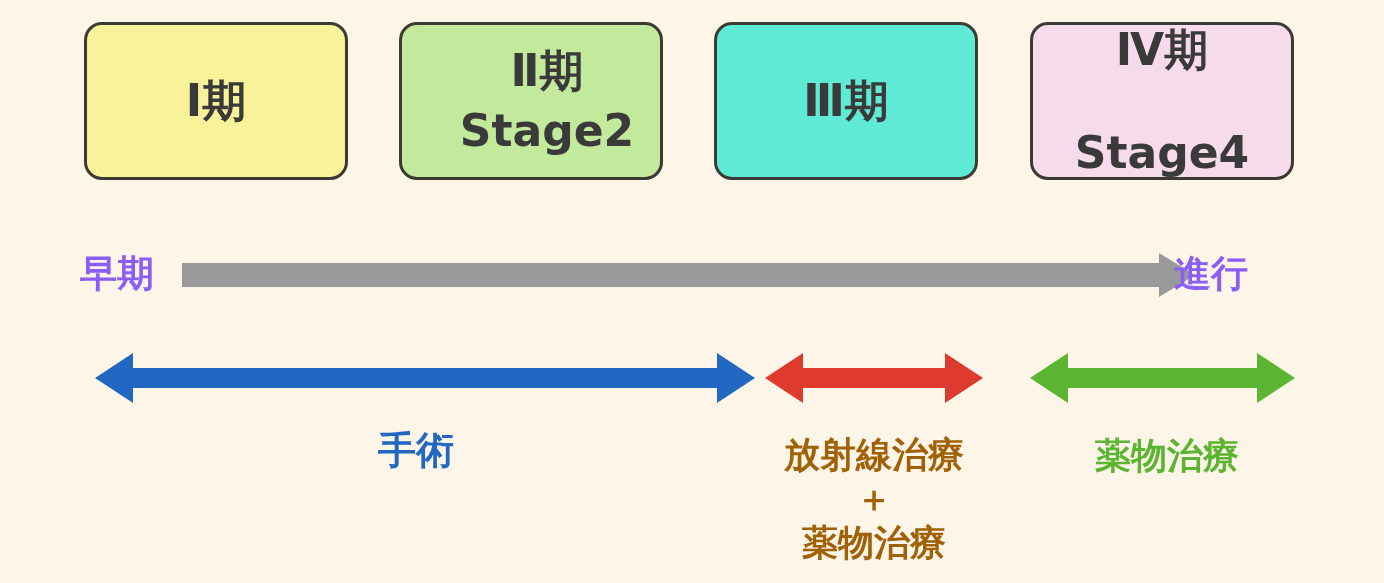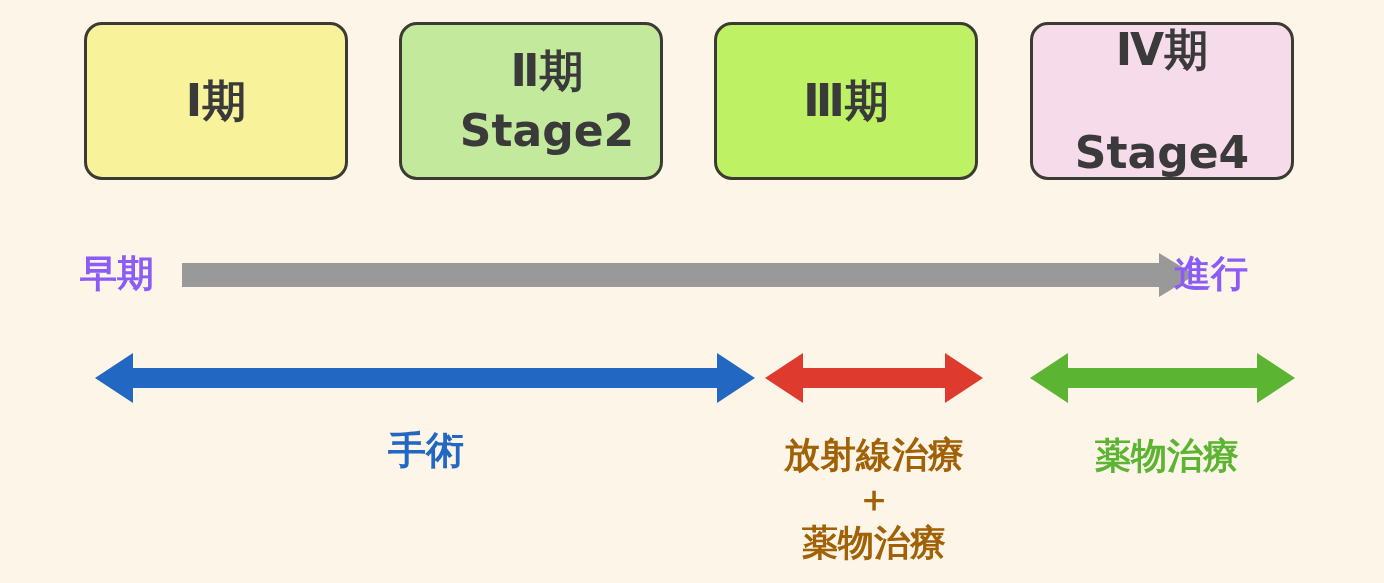--- a/index.html
+++ b/index.html
@@ -28,21 +28,21 @@
     align-items: center;
     justify-content: center;
     text-align: right;
     color: #3A3A3A;
     font-size: 44px;
     font-weight: 600;
     line-height: 60px;
   }
   #stage-box-1 { left: 84px;   background: #F8F29A; }
   #stage-box-2 { left: 399px;  background: #C3EA9C; padding-left: 32px; }
-  #stage-box-3 { left: 714px;  background: #bef264; }
+  #stage-box-3 { left: 714px;  background: #5eead4; }
   #stage-box-4 { left: 1030px; background: #F6DBEB; gap: 43px; }
 
   
   .edge-label {
     position: absolute;
     top: 254px;
     font-size: 37px;
     font-weight: 700;
     color: #8b5cf6;
     line-height: 40px;
@@ -101,21 +101,21 @@
   #radiation-arrow { left: 765px;  width: 218px; --c: #DE3B2E; }
   #drug-arrow      { left: 1030px; width: 265px; --c: #5CB532; }
 
   
   .treat-label {
     position: absolute;
     text-align: center;
     font-weight: 700;
   }
   #surgery-label {
-    left: 296px; top: 429px; width: 260px;
+    left: 286px; top: 429px; width: 260px;
     color: #2268C2; font-size: 38px; line-height: 42px;
   }
   #radiation-label {
     left: 744px; top: 433px; width: 260px;
     color: #a16207; font-size: 36px; line-height: 44px;
   }
   #drug-label {
     left: 1040px; top: 436px; width: 254px;
     color: #5CB532; font-size: 36px; line-height: 40px;
   }

